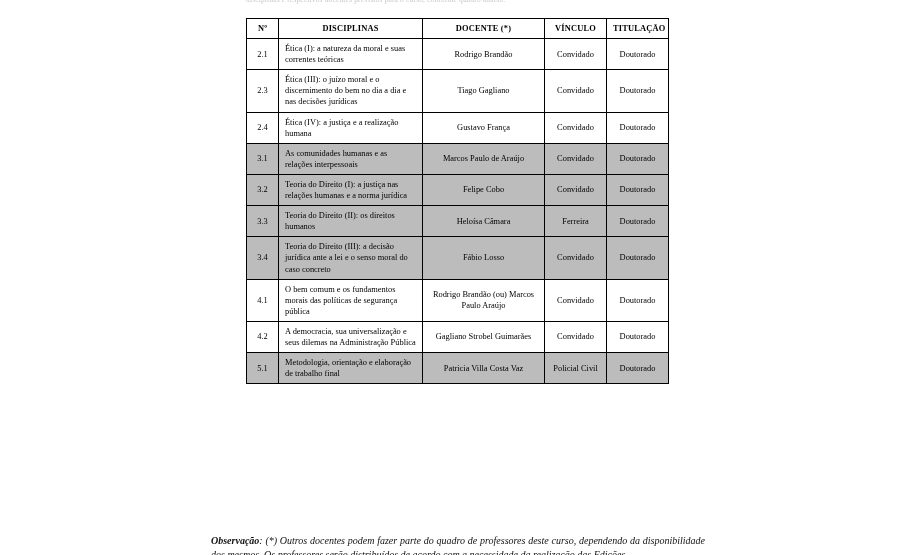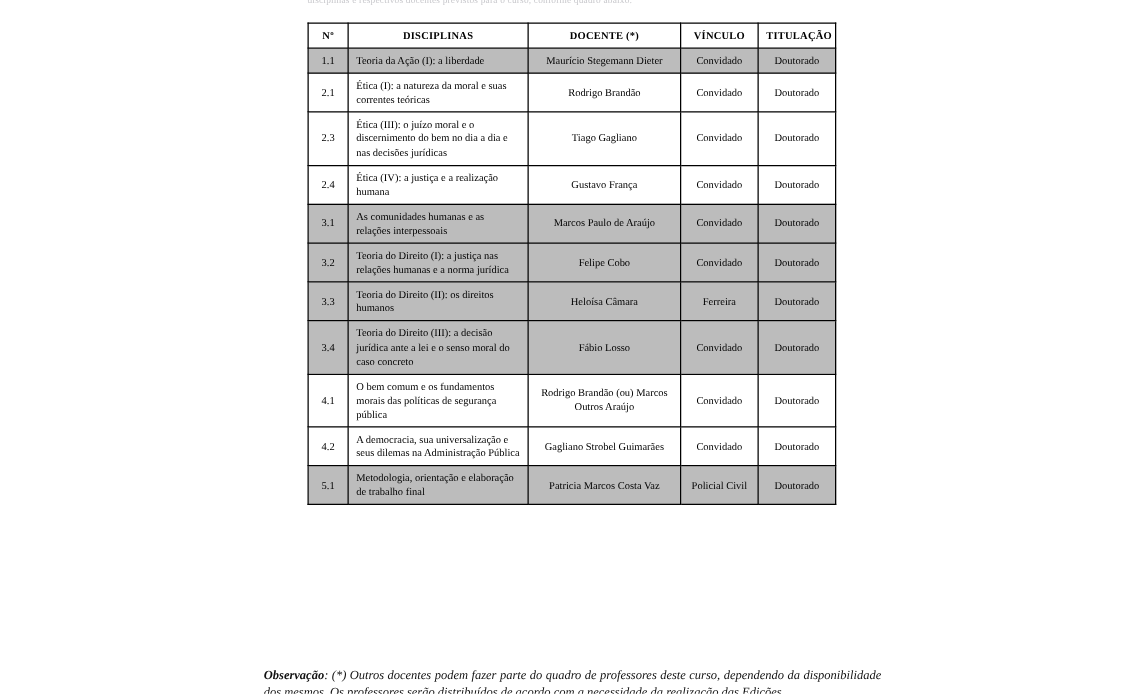--- a/index.html
+++ b/index.html
@@ -120,27 +120,20 @@
     <thead>
       <tr>
         <th>Nº</th>
         <th>DISCIPLINAS</th>
         <th>DOCENTE (*)</th>
         <th>VÍNCULO</th>
         <th>TITULAÇÃO</th>
       </tr>
     </thead>
     <tbody id="table-body">
-        <tr class="shaded">
-          <td class="num">1.1</td>
-          <td class="disc">Teoria da Ação (I): a liberdade</td>
-          <td class="doc">Maurício Stegemann Dieter</td>
-          <td class="vinc">Convidado</td>
-          <td class="tit">Doutorado</td>
-        </tr>
         <tr class="plain">
           <td class="num">2.1</td>
           <td class="disc">Ética (I): a natureza da moral e suas correntes teóricas</td>
           <td class="doc">Rodrigo Brandão</td>
           <td class="vinc">Convidado</td>
           <td class="tit">Doutorado</td>
         </tr>
         <tr class="plain">
           <td class="num">2.3</td>
           <td class="disc">Ética (III): o juízo moral e o discernimento do bem no dia a dia e nas decisões jurídicas</td>
@@ -179,35 +172,35 @@
         <tr class="shaded">
           <td class="num">3.4</td>
           <td class="disc">Teoria do Direito (III): a decisão jurídica ante a lei e o senso moral do caso concreto</td>
           <td class="doc">Fábio Losso</td>
           <td class="vinc">Convidado</td>
           <td class="tit">Doutorado</td>
         </tr>
         <tr class="plain">
           <td class="num">4.1</td>
           <td class="disc">O bem comum e os fundamentos morais das políticas de segurança pública</td>
-          <td class="doc">Rodrigo Brandão (ou) Marcos Outros Araújo</td>
+          <td class="doc">Rodrigo Brandão (ou) Marcos Paulo Araújo</td>
           <td class="vinc">Convidado</td>
           <td class="tit">Doutorado</td>
         </tr>
         <tr class="plain">
           <td class="num">4.2</td>
           <td class="disc">A democracia, sua universalização e seus dilemas na Administração Pública</td>
           <td class="doc">Gagliano Strobel Guimarães</td>
           <td class="vinc">Convidado</td>
           <td class="tit">Doutorado</td>
         </tr>
         <tr class="shaded">
           <td class="num">5.1</td>
           <td class="disc">Metodologia, orientação e elaboração de trabalho final</td>
-          <td class="doc">Patricia Marcos Costa Vaz</td>
+          <td class="doc">Patricia Villa Costa Vaz</td>
           <td class="vinc">Policial Civil</td>
           <td class="tit">Doutorado</td>
         </tr>
       </tbody>
   </table>
 </div>
 
 <div id="footnote">
   <span class="lead">Observação</span><span>: (*) Outros docentes podem fazer parte do quadro de professores deste curso, dependendo da disponibilidade dos mesmos. Os professores serão distribuídos de acordo com a necessidade da realização das Edições</span>
 </div>

